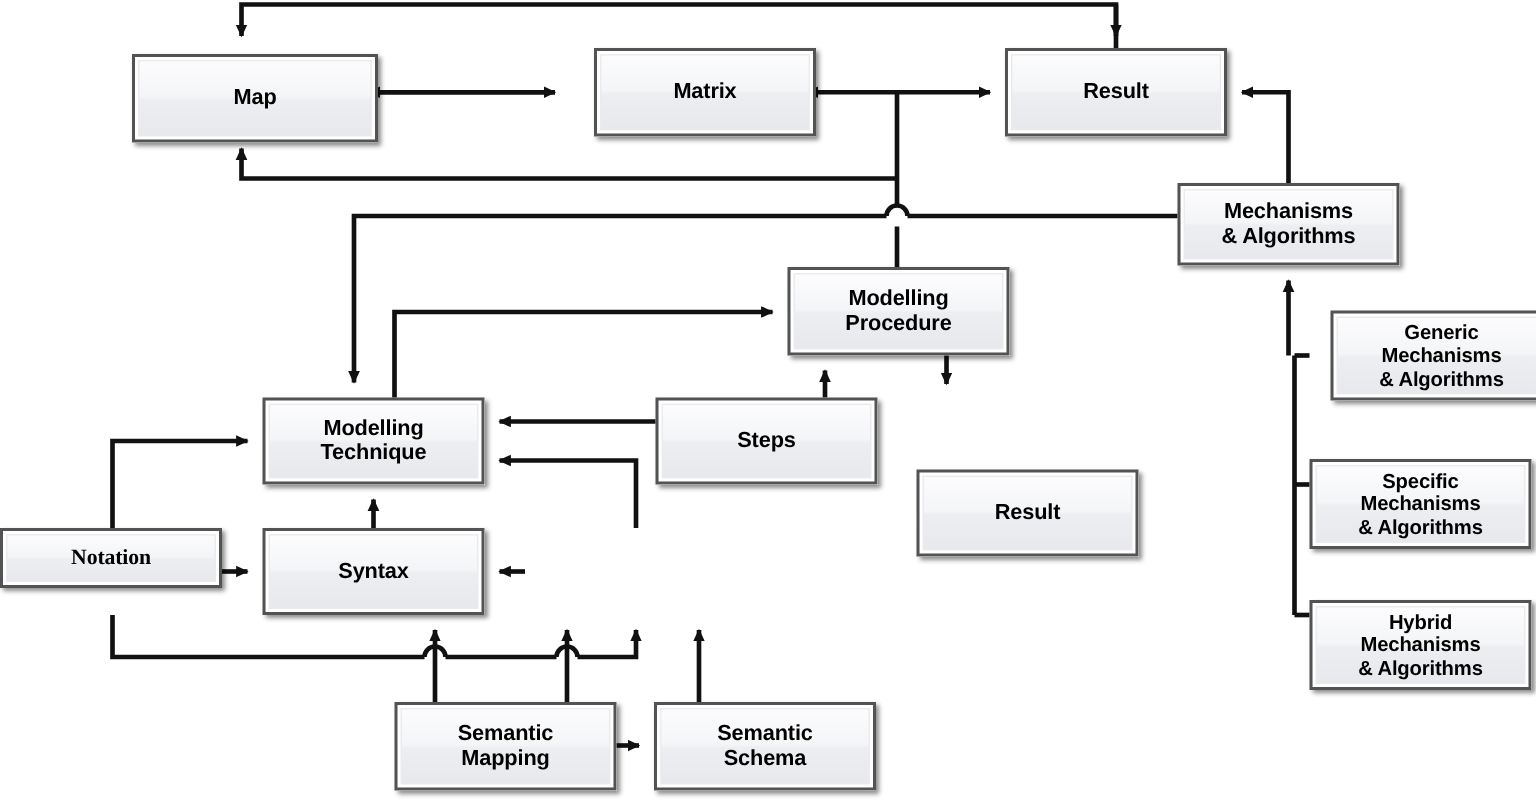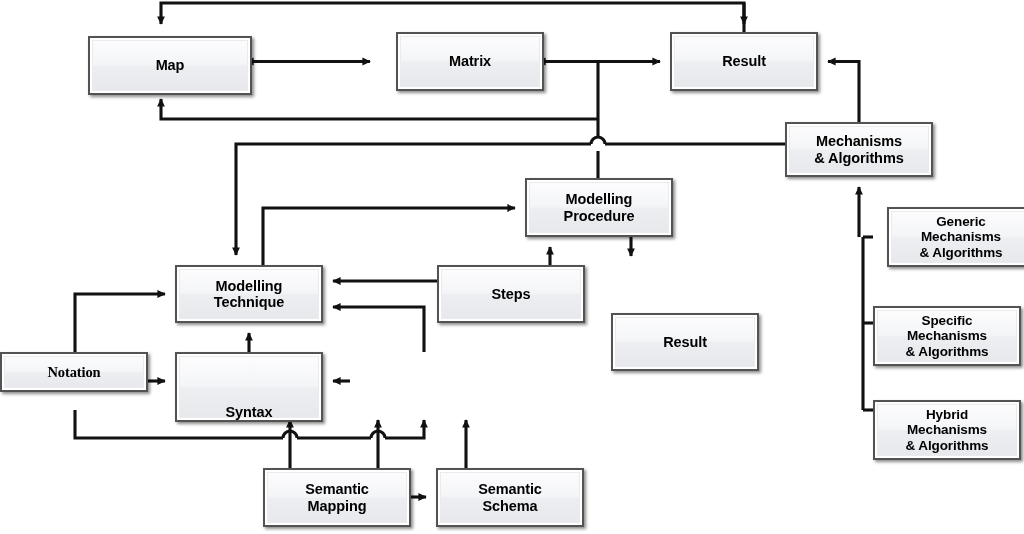--- a/index.html
+++ b/index.html
@@ -172,21 +172,21 @@
   </div>
 
   <div class="node" style="left:611px; top:265px; width:148px; height:58px;margin-top:48px;">
     <span class="node-label">Result</span>
   </div>
 
   <div class="node" style="left:0px; top:352px; width:148px; height:40px;font-family:Liberation Serif, serif;">
     <span class="node-label">Notation</span>
   </div>
 
-  <div class="node" style="left:175px; top:352px; width:148px; height:70px;align-items:flex-end;">
+  <div class="node" style="left:175px; top:352px; width:148px; height:58px;">
     <span class="node-label">Syntax</span>
   </div>
 
 
   <div class="node" style="left:263px; top:468px; width:148px; height:59px;">
     <span class="node-label">Semantic
 Mapping</span>
   </div>
 
   <div class="node" style="left:436px; top:468px; width:148px; height:59px;">

